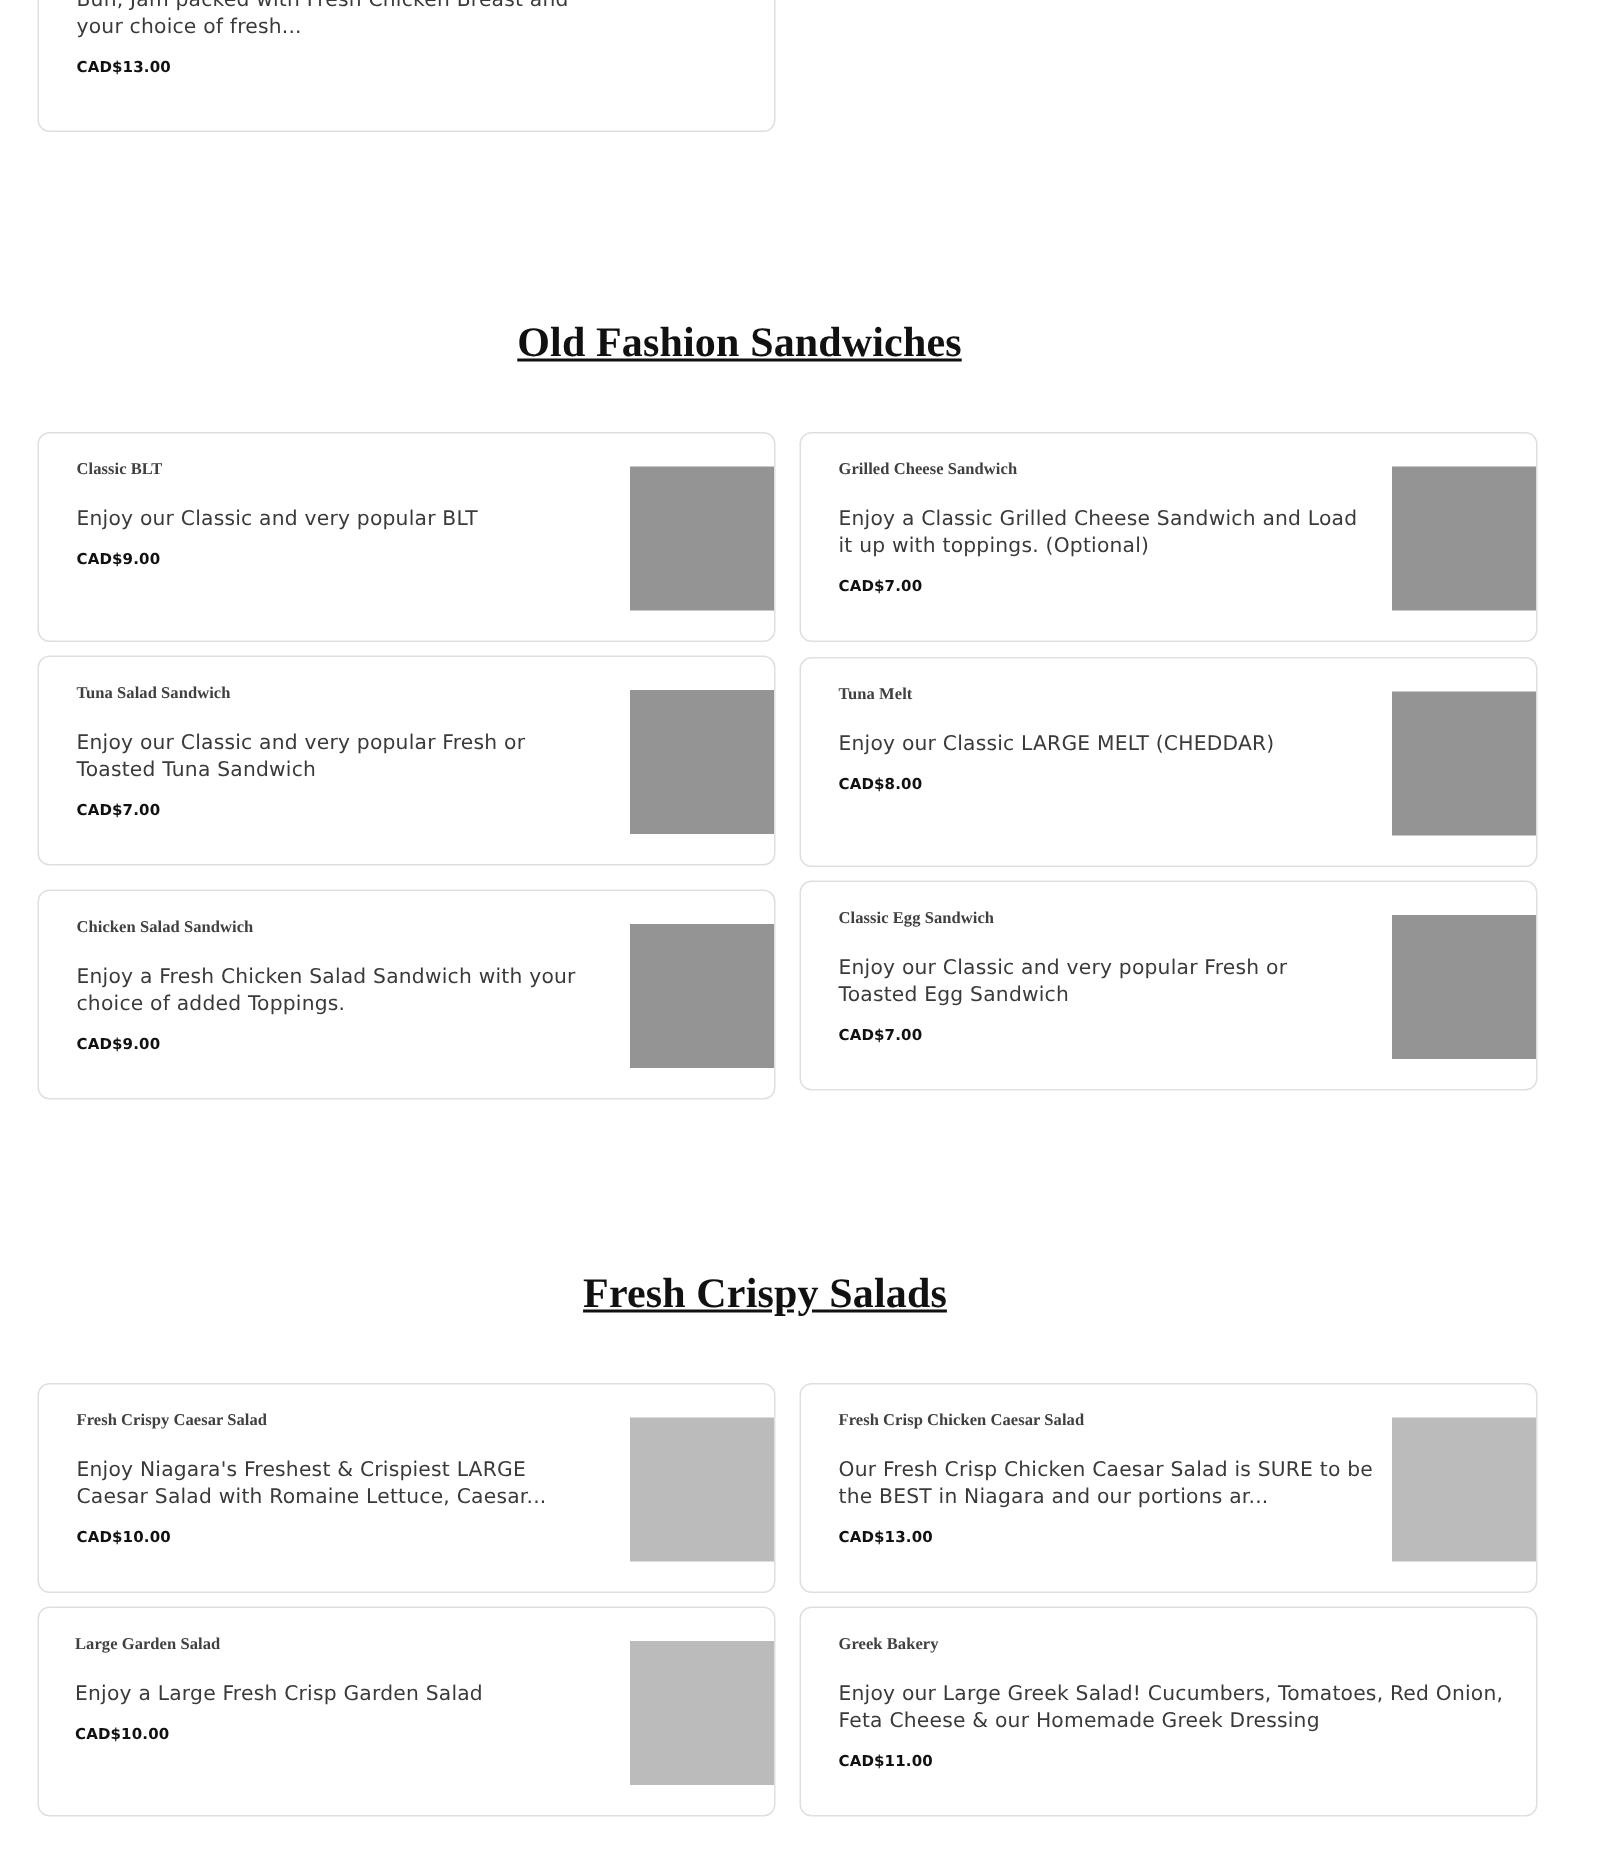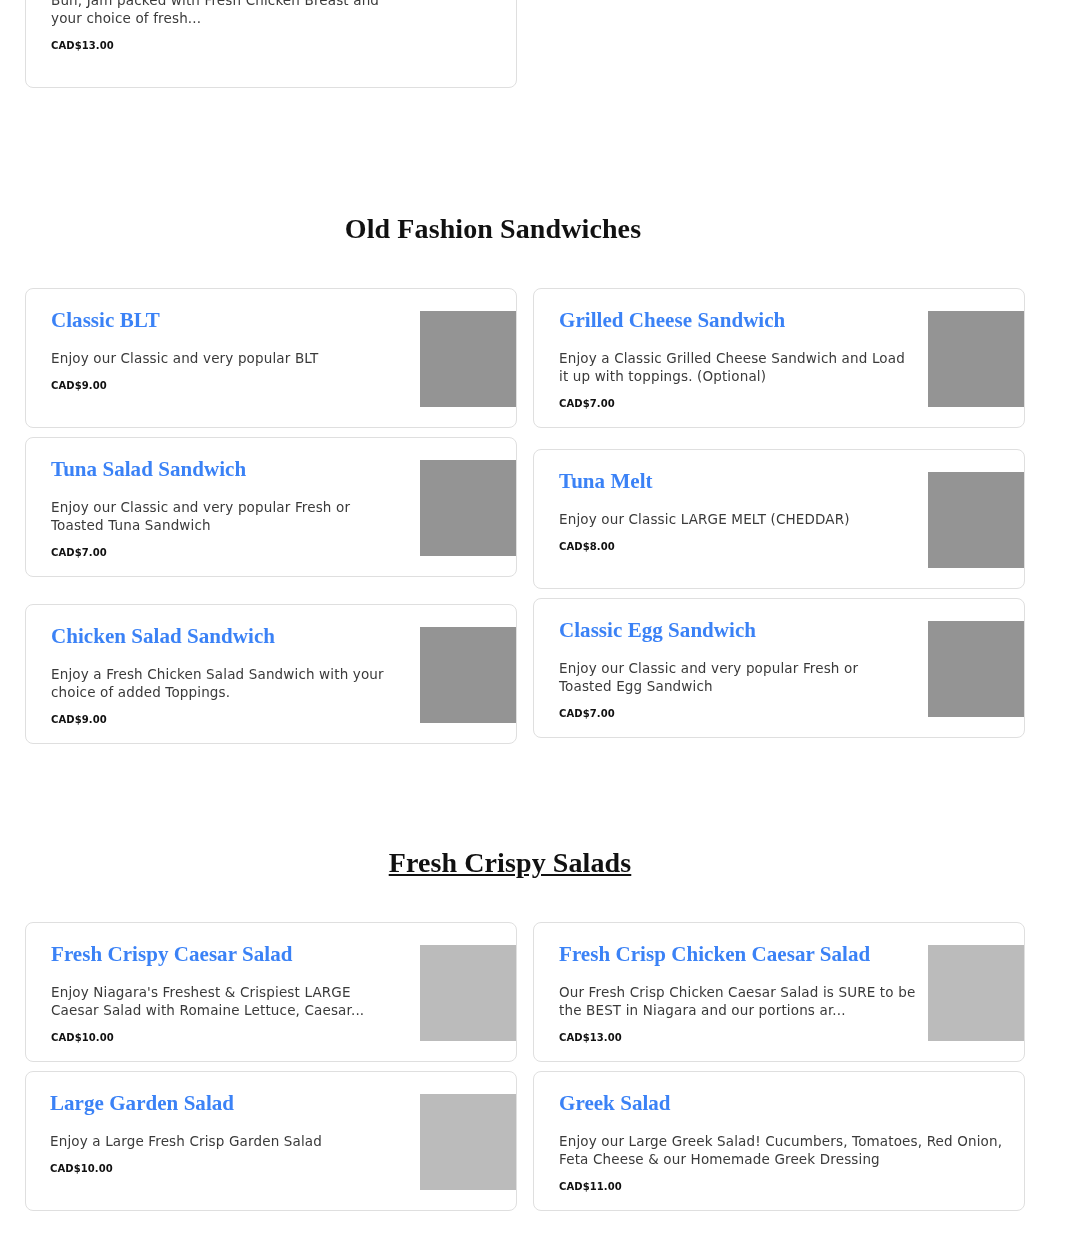--- a/index.html
+++ b/index.html
@@ -67,23 +67,23 @@
     display: block;
   }
 
   .card-body {
     width: 350px;
   }
 
   .card-title {
     font-family: "Liberation Serif", "DejaVu Serif", serif;
     font-weight: 700;
-    font-size: 21px;
+    font-size: 11px;
     line-height: 1.25;
-    color: #3b82f6;
+    color: #404040;
     margin: 0 0 16px 0;
     letter-spacing: 0.05px;
   }
 
   .card-desc {
     font-family: "DejaVu Sans", sans-serif;
     font-weight: 400;
     font-size: 13.5px;
     line-height: 18px;
     color: #3a3a3a;
@@ -122,21 +122,21 @@
   <div class="top-clip">
     <div class="card h-150">
       <div class="card-body">
         <div class="card-title"></div>
         <div class="card-desc">Enjoy a Toasted Chicken Sub on a 8" Bakery Sub Bun, Jam packed with Fresh Chicken Breast and your choice of fresh...</div>
         <div class="card-price">CAD$13.00</div>
       </div>
     </div>
   </div>
 
-  <div class="section-heading" style="position:absolute; left:0; top:212px; width:986px;">Old Fashion Sandwiches</div>
+  <div class="section-heading" style="position:absolute; left:0; top:212px; width:986px;text-decoration:underline;">Old Fashion Sandwiches</div>
 
   <div class="grid" style="top:288px;">
 
     <div class="card h-140">
       <div class="card-body">
         <div class="card-title">Classic BLT</div>
         <div class="card-desc">Enjoy our Classic and very popular BLT</div>
         <div class="card-price">CAD$9.00</div>
       </div>
       <div class="card-thumb"></div>
@@ -153,21 +153,21 @@
 
     <div class="card h-140" style="margin-top:9px;">
       <div class="card-body">
         <div class="card-title">Tuna Salad Sandwich</div>
         <div class="card-desc">Enjoy our Classic and very popular Fresh or Toasted Tuna Sandwich</div>
         <div class="card-price">CAD$7.00</div>
       </div>
       <div class="card-thumb"></div>
     </div>
 
-    <div class="card h-140" style="margin-top:21px;">
+    <div class="card h-140" style="margin-top:10px;">
       <div class="card-body">
         <div class="card-title">Tuna Melt</div>
         <div class="card-desc">Enjoy our Classic LARGE MELT (CHEDDAR)</div>
         <div class="card-price">CAD$8.00</div>
       </div>
       <div class="card-thumb"></div>
     </div>
 
     <div class="card h-140" style="margin-top:15px;">
       <div class="card-body">
@@ -215,21 +215,21 @@
       <div class="card-body">
         <div class="card-title">Large Garden Salad</div>
         <div class="card-desc">Enjoy a Large Fresh Crisp Garden Salad</div>
         <div class="card-price">CAD$10.00</div>
       </div>
       <div class="card-thumb light"></div>
     </div>
 
     <div class="card h-140" style="margin-top:9px;">
       <div class="card-body" style="width:450px;">
-        <div class="card-title">Greek Salad</div>
+        <div class="card-title">Greek Bakery</div>
         <div class="card-desc">Enjoy our Large Greek Salad! Cucumbers, Tomatoes, Red Onion, Feta Cheese &amp; our Homemade Greek Dressing</div>
         <div class="card-price">CAD$11.00</div>
       </div>
 
     </div>
 
   </div>
 
 </div>
 

